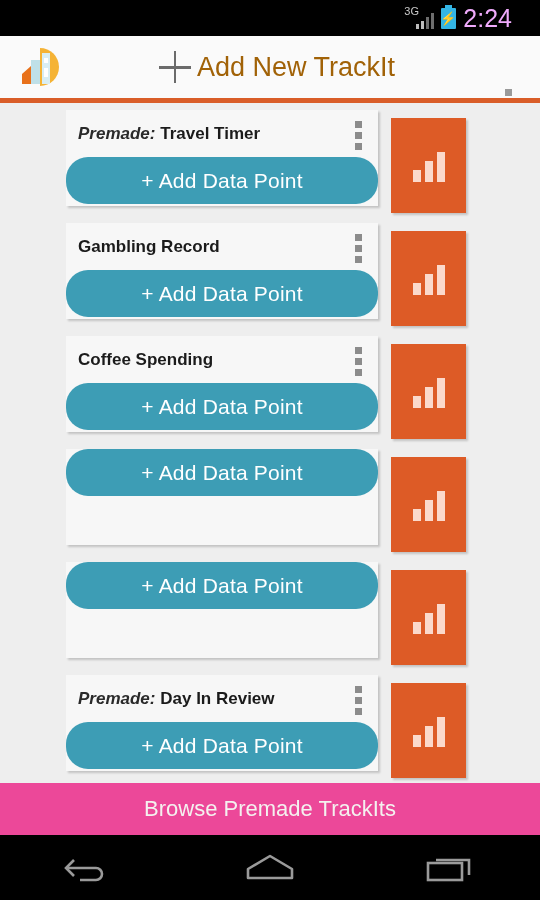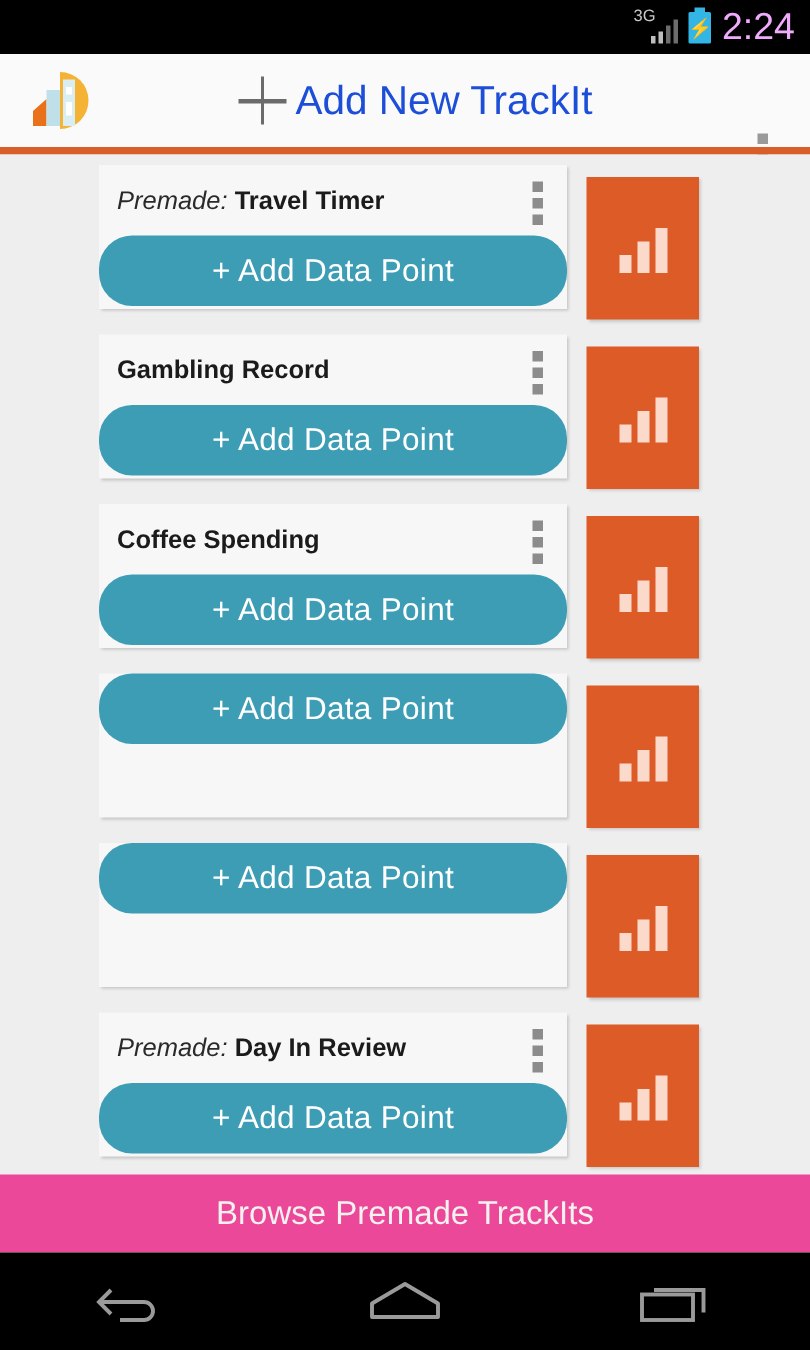--- a/index.html
+++ b/index.html
@@ -8,21 +8,21 @@
     background:#000;
     font-family:"Liberation Sans", sans-serif;
     overflow:hidden;
   }
   #screen { position:relative; width:540px; height:900px; background:#eeeeee; }
 
   
   .statusbar{
     position:absolute; left:0; top:0; width:540px; height:36px;
     background:#000000; display:flex; align-items:center;
-    justify-content:flex-end; padding-right:10px;
+    justify-content:flex-end; padding-right:28px;
   }
   .sb-right{ display:flex; align-items:center; gap:7px; }
   .net-icon{ position:relative; width:30px; height:24px; }
   .net-label{
     position:absolute; left:0; top:0; font-size:11px; color:#c9c9c9;
     font-family:"Liberation Sans", sans-serif; line-height:11px;
   }
   .bars{ position:absolute; right:0; bottom:1px; display:flex; align-items:flex-end; gap:1.5px; }
   .bars i{ display:block; width:3.5px; background:#bdbdbd; }
   .bars i:nth-child(1){ height:5px; }
@@ -52,41 +52,41 @@
     position:absolute; left:0; top:0; width:540px; height:62px;
     display:flex; align-items:center; justify-content:center;
     padding-left:24px; padding-right:10px;
   }
   .plus-ico{ position:relative; width:32px; height:32px; margin-right:6px; flex:none; }
   .plus-ico:before, .plus-ico:after{
     content:""; position:absolute; background:#6b6b6b;
   }
   .plus-ico:before{ left:0; top:15px; width:32px; height:2.5px; }
   .plus-ico:after{ top:0; left:15px; height:32px; width:2.5px; }
-  .ab-title{ font-size:27px; color:#1d4ed8; white-space:nowrap; }
+  .ab-title{ font-size:27px; color:#a16207; white-space:nowrap; }
   .ab-overflow{
     position:absolute; right:10px; top:36px; height:62px; width:44px;
     display:flex; flex-direction:column; align-items:center; justify-content:center; gap:4px;
   }
   .ab-overflow span{ display:block; width:7px; height:7px; background:#9a9a9a; }
   .ab-rule{ position:absolute; left:0; top:98px; width:540px; height:5px; background:#d95d28; }
 
   
   .list{ position:absolute; left:0; top:103px; width:540px; height:679px; background:#eeeeee; }
   .row{ position:absolute; left:0; width:540px; height:102px; }
   .card{
     position:absolute; left:66px; top:0; width:312px; height:96px;
     background:#f7f7f7; box-shadow:1.5px 1.5px 2px rgba(0,0,0,0.18);
   }
   .card-head{
     position:relative; height:47px; display:flex; align-items:center;
     padding-left:12px; padding-right:40px;
   }
   .card-title{ font-size:17px; color:#1b1b1b; font-weight:bold; white-space:nowrap; }
-  .pre{ font-style:italic; font-weight:normal; color:#2a2a2a; }
+  .pre{ font-style:italic; font-weight:bold; color:#2a2a2a; }
   .row-overflow{
     position:absolute; right:8px; top:10px; width:24px; height:30px;
     display:flex; flex-direction:column; align-items:center; justify-content:center; gap:4px;
   }
   .row-overflow span{ display:block; width:7px; height:7px; background:#8c8c8c; }
   .addbtn{
     height:47px; background:#3d9db5; color:#ffffff;
     display:flex; align-items:center; justify-content:center;
     font-size:21px; letter-spacing:0.2px;border-radius:22px;
   }

